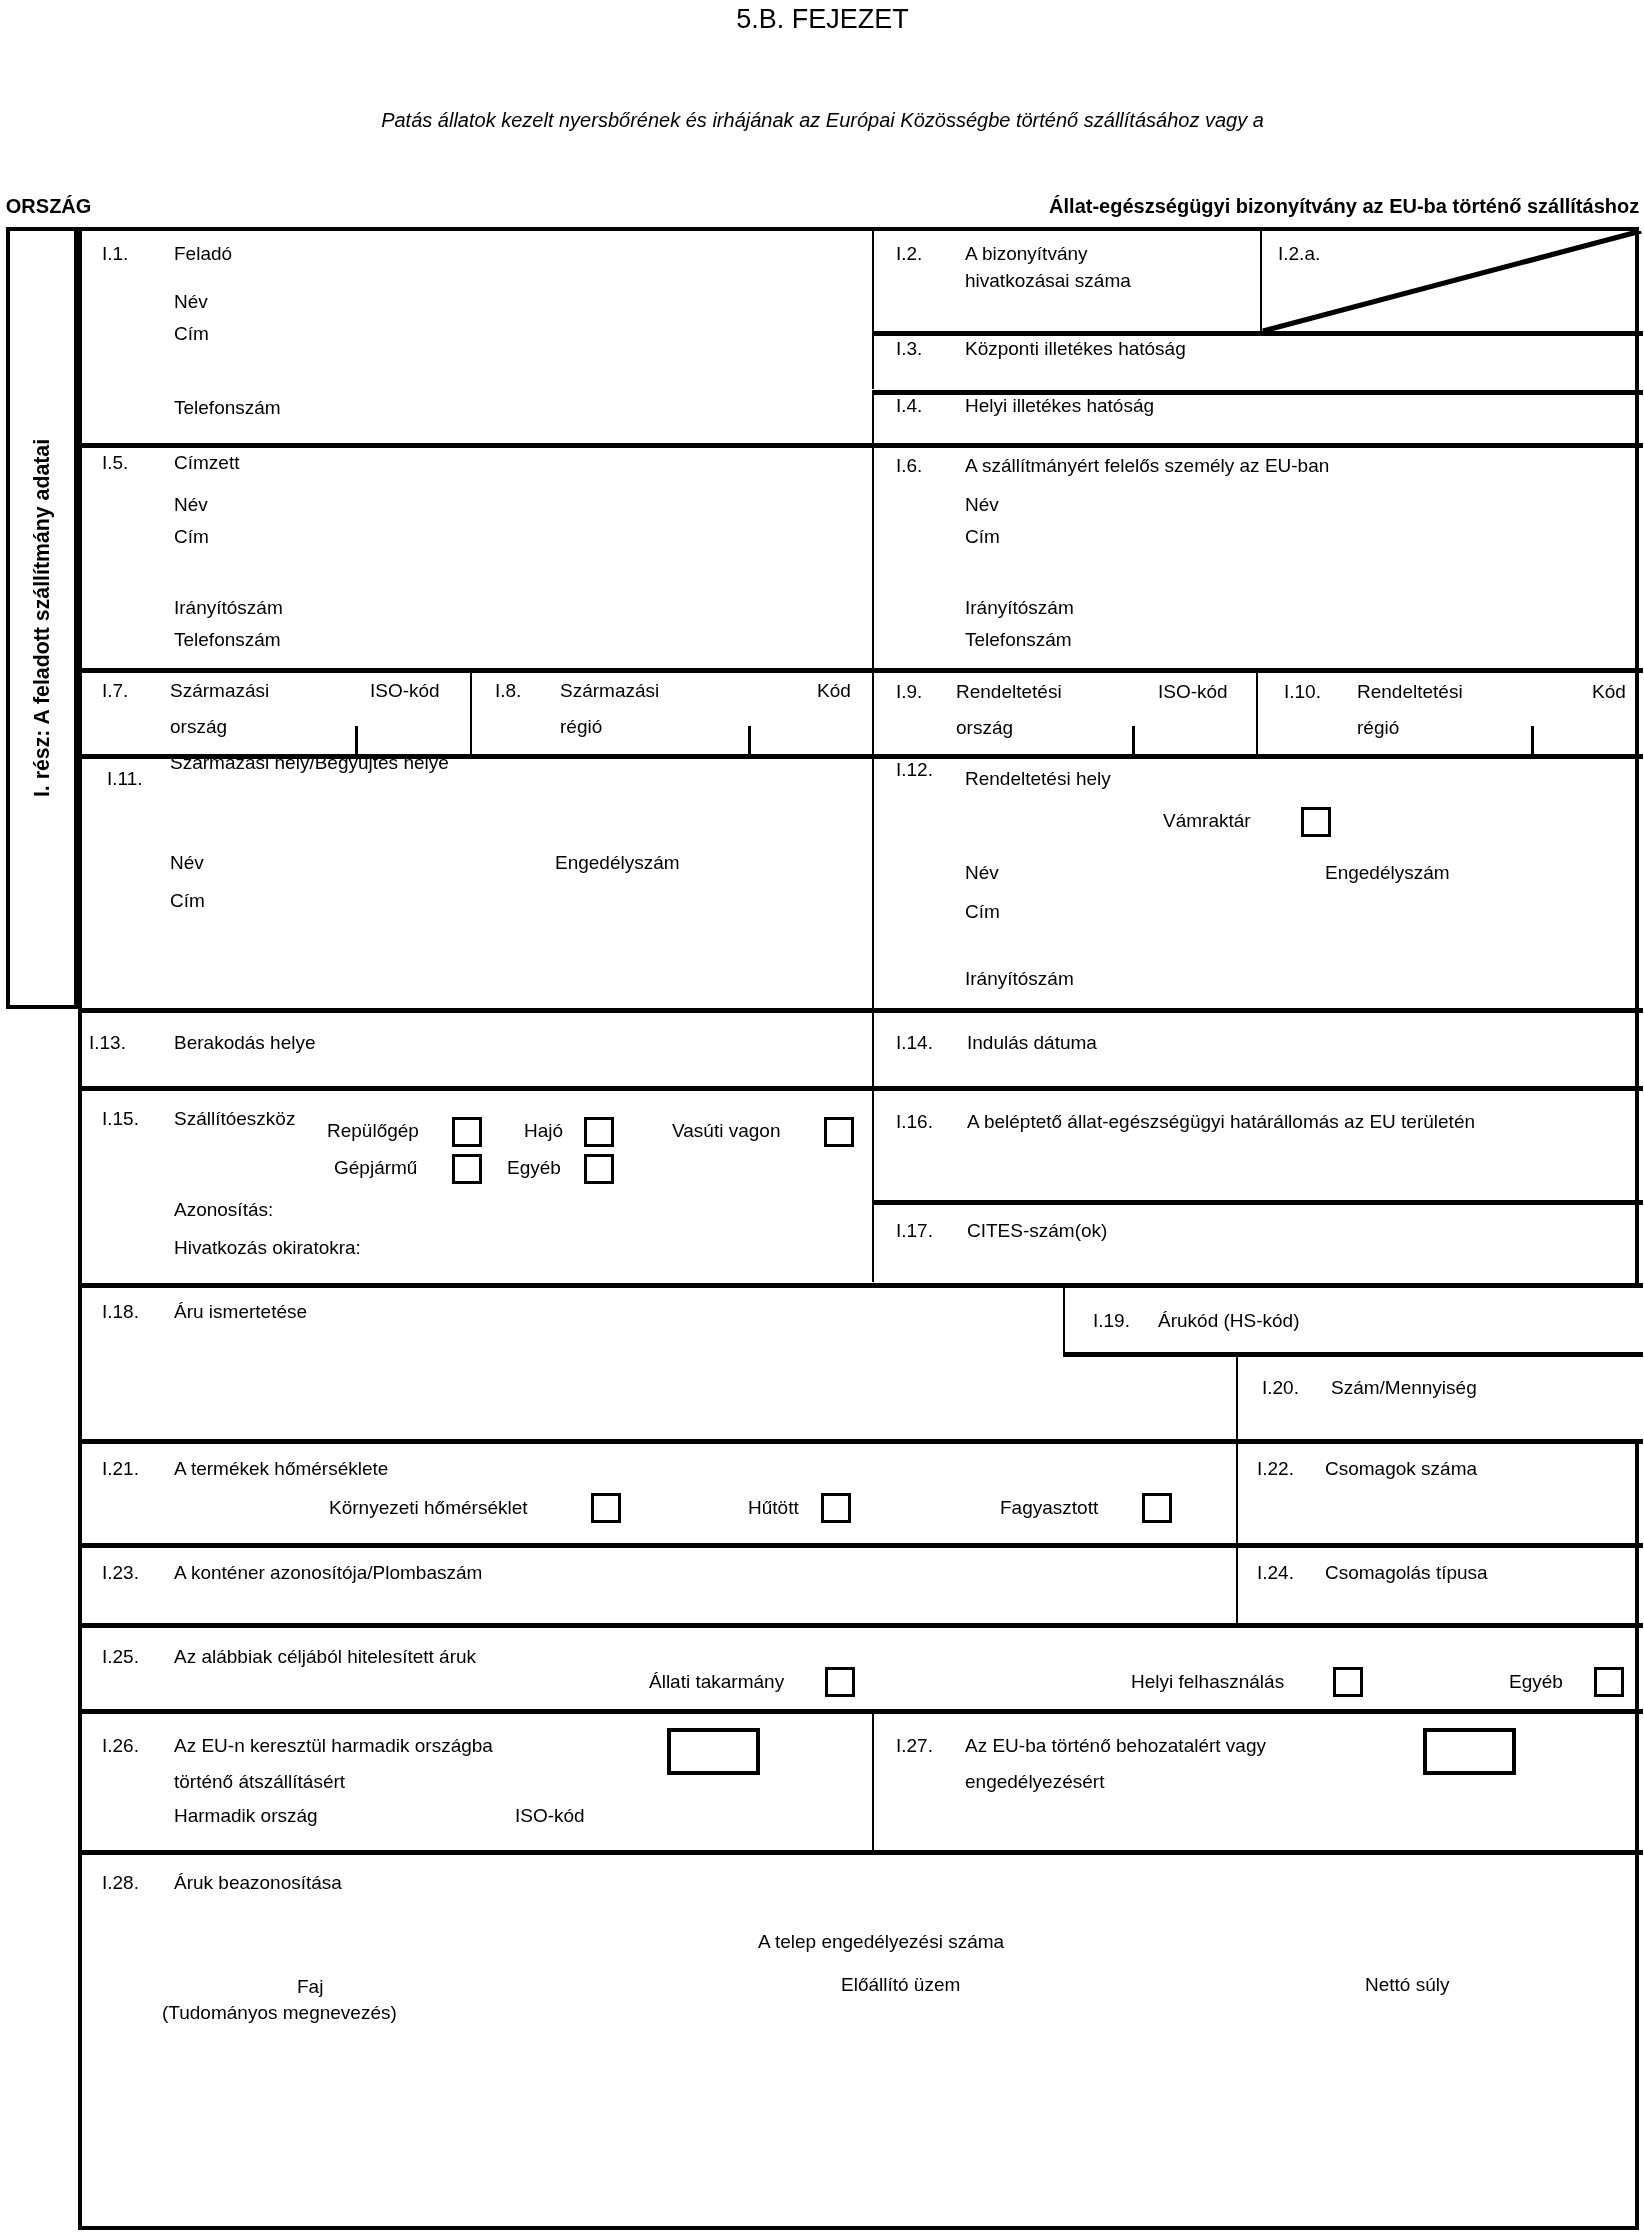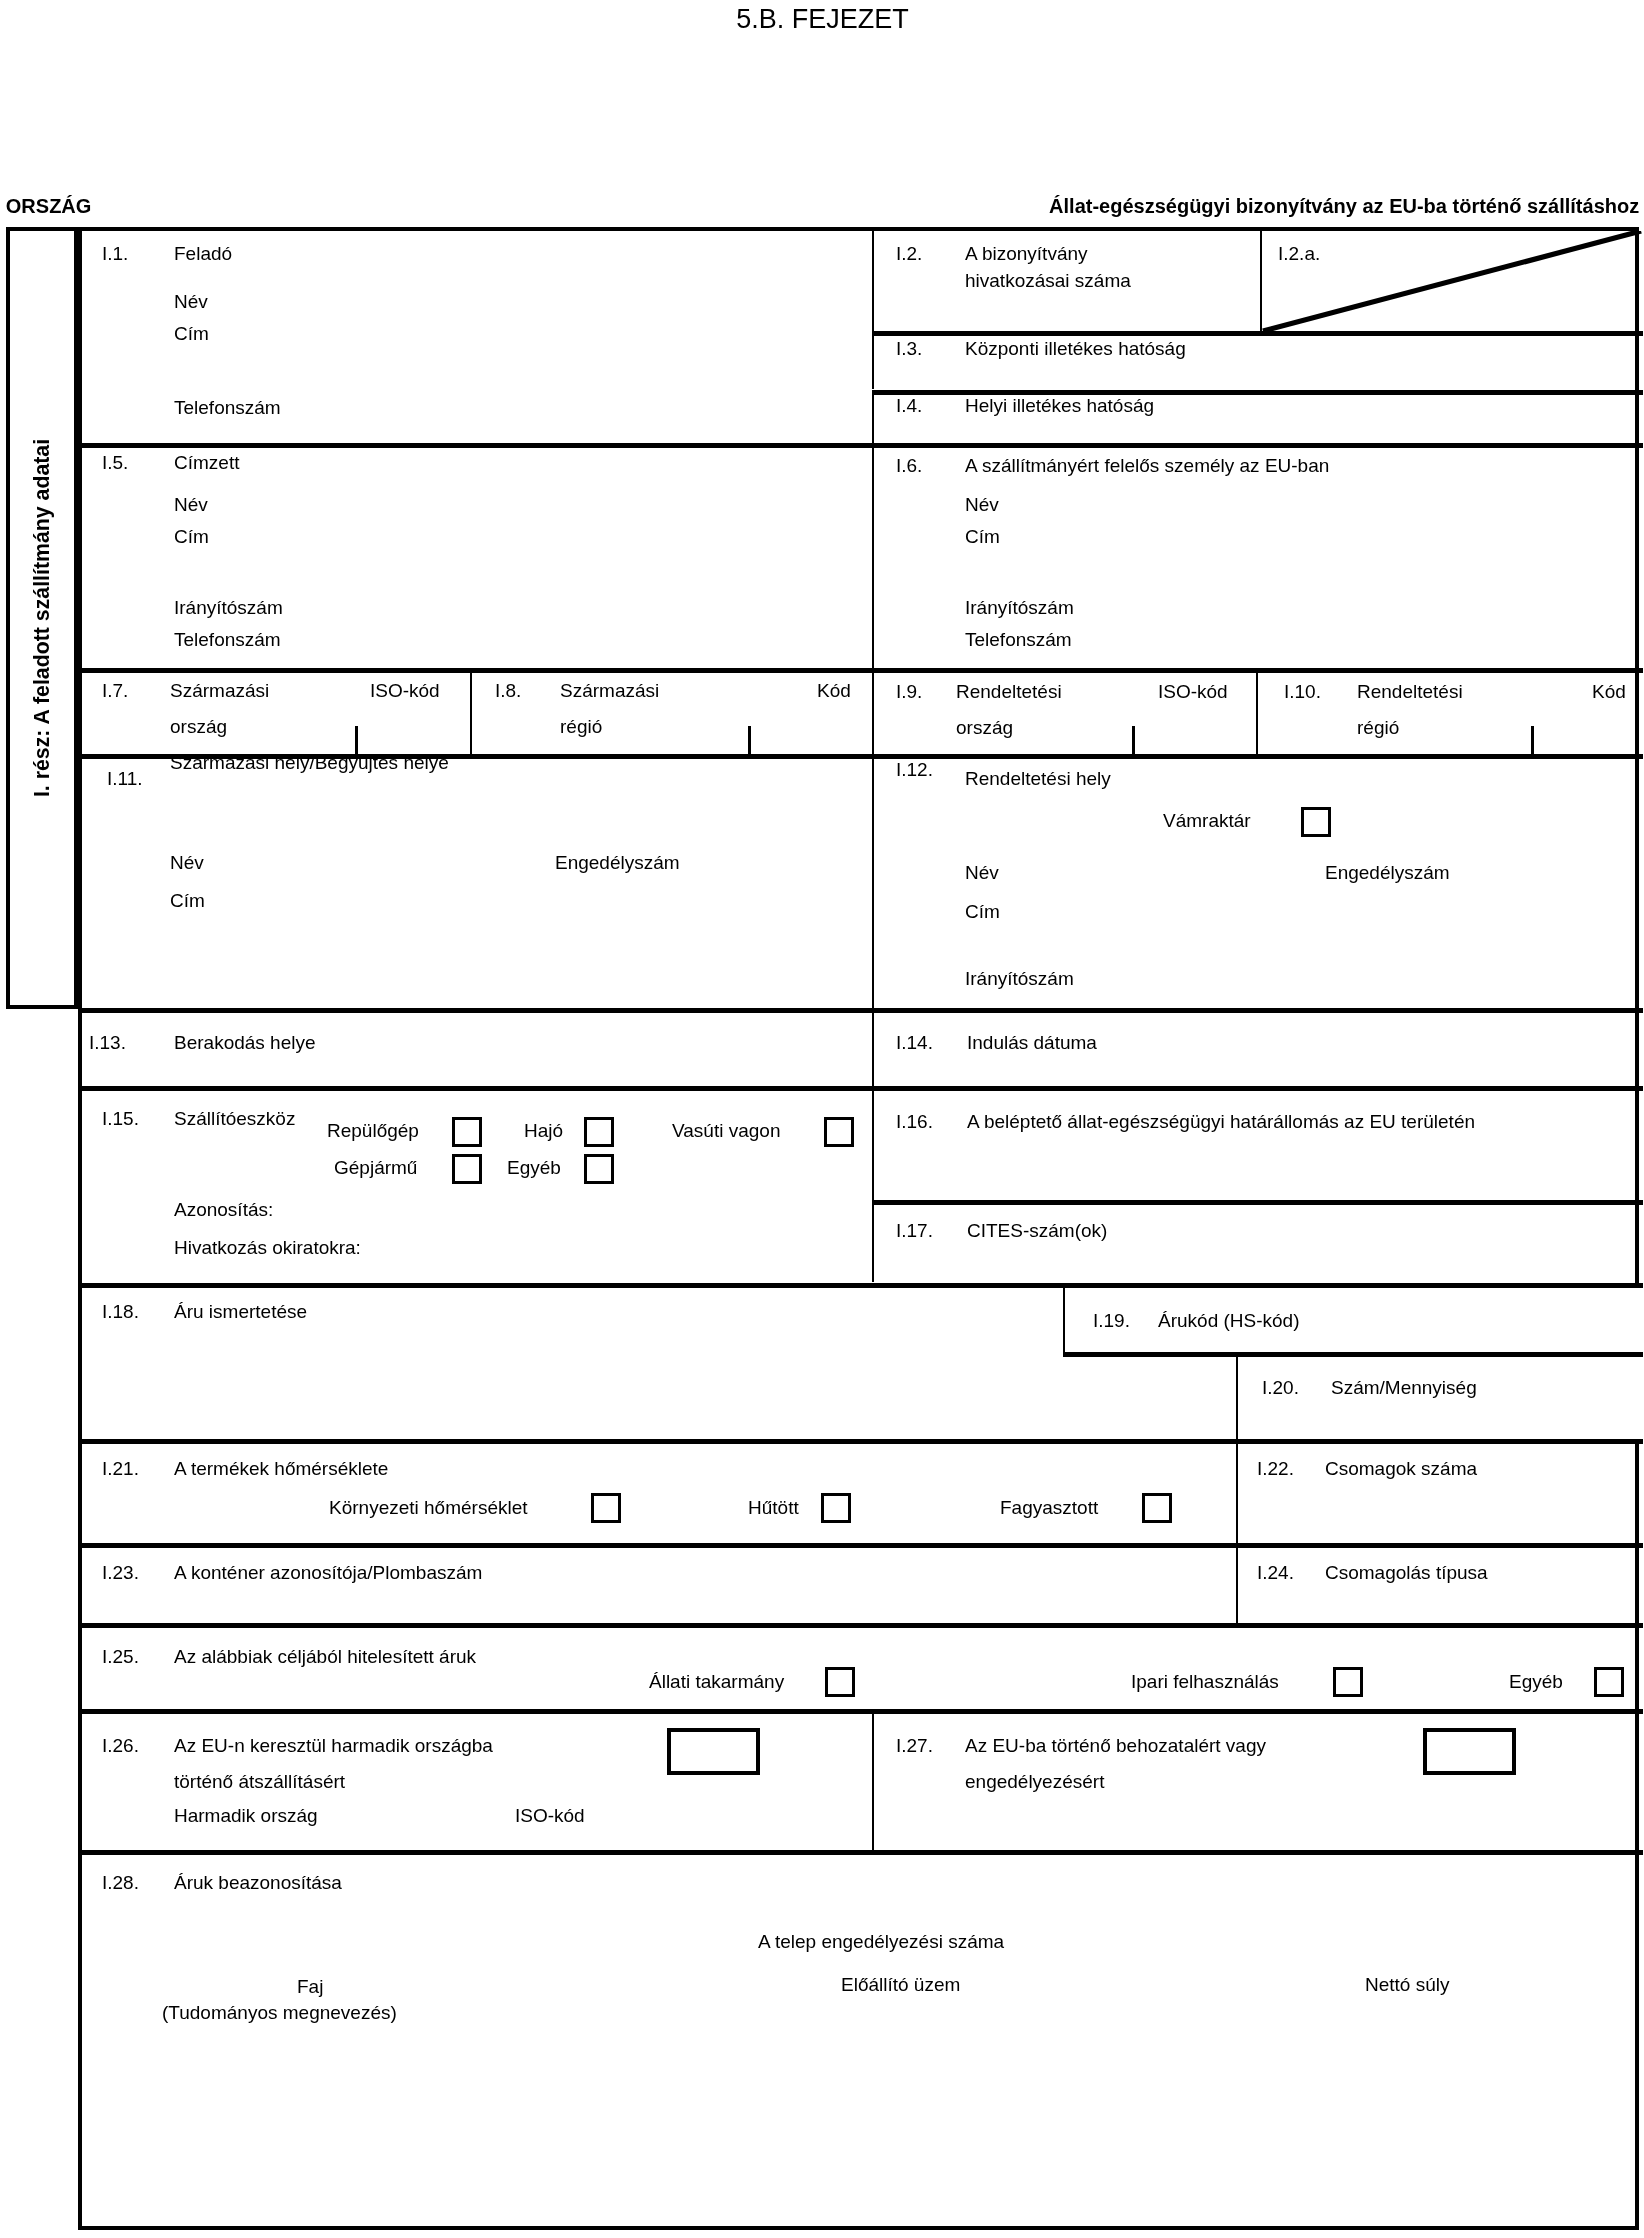--- a/index.html
+++ b/index.html
@@ -28,20 +28,21 @@
   .entry{position:absolute;width:93px;height:47px;border:4.6px solid #000;box-sizing:border-box;background:#fff;}
   .tick{position:absolute;width:2.9px;height:28px;background:#000;}
   svg{display:block;}
 </style>
 </head>
 <body>
 
 <div id="page">
 
   <div class="t ctr title" style="top:4.6px;">5.B. FEJEZET</div>
+  <div class="t ctr desc i" style="top:110px;">Patás állatok kezelt nyersbőrének és irhájának az Európai Közösségbe történő szállításához vagy a</div>
   <div class="t b" style="left:5.8px;top:196px;font-size:20px;">ORSZÁG</div>
   <div class="t b" style="right:5.8px;top:196px;font-size:20px;">Állat-egészségügyi bizonyítvány az EU-ba történő szállításhoz</div>
 
   <div id="sidebar-box">
     <span class="vtxt">I. rész: A feladott szállítmány adatai</span>
   </div>
 
   <div id="main-table">
 
     <div class="cell" style="left:0;top:0;width:790px;height:212px;"></div>
@@ -192,21 +193,21 @@
 
     <span class="mt" style="left:20px;top:1332px;">I.23.</span>
     <span class="mt" style="left:92px;top:1332px;">A konténer azonosítója/Plombaszám</span>
     <span class="mt" style="left:1175px;top:1332px;">I.24.</span>
     <span class="mt" style="left:1243px;top:1332px;">Csomagolás típusa</span>
 
     <span class="mt" style="left:20px;top:1416px;">I.25.</span>
     <span class="mt" style="left:92px;top:1416px;">Az alábbiak céljából hitelesített áruk</span>
     <span class="mt" style="left:567px;top:1441px;">Állati takarmány</span>
     <div class="cb" style="left:743px;top:1436px;"></div>
-    <span class="mt" style="left:1049px;top:1441px;">Ipari felhasználás</span>
+    <span class="mt" style="left:1049px;top:1441px;">Helyi felhasználás</span>
     <div class="cb" style="left:1251px;top:1436px;"></div>
     <span class="mt" style="left:1427px;top:1441px;">Egyéb</span>
     <div class="cb" style="left:1512px;top:1436px;"></div>
 
     <span class="mt" style="left:20px;top:1505px;">I.26.</span>
     <span class="mt" style="left:92px;top:1505px;">Az EU-n keresztül harmadik országba</span>
     <span class="mt" style="left:92px;top:1541px;">történő átszállításért</span>
     <div class="entry" style="left:585px;top:1497px;"></div>
     <span class="mt" style="left:92px;top:1575px;">Harmadik ország</span>
     <span class="mt" style="left:433px;top:1575px;">ISO-kód</span>

